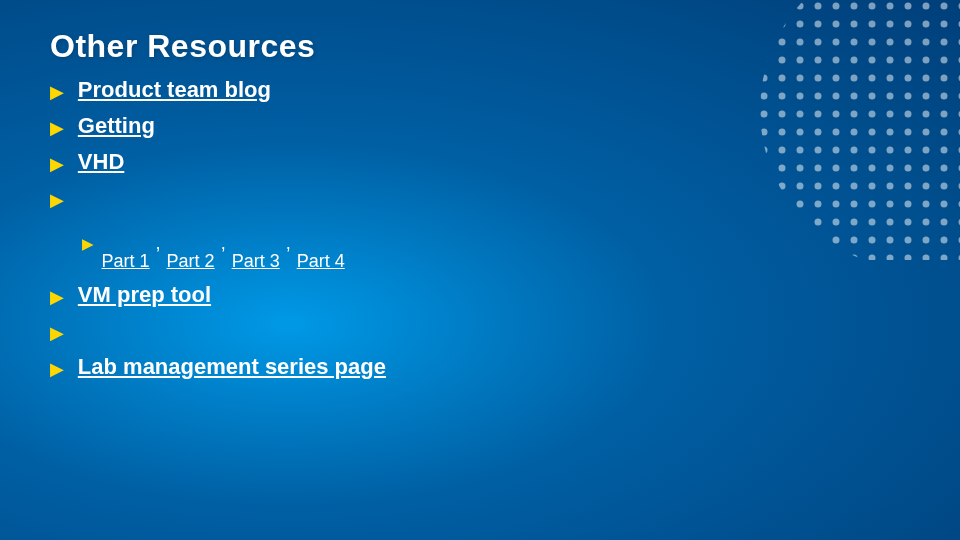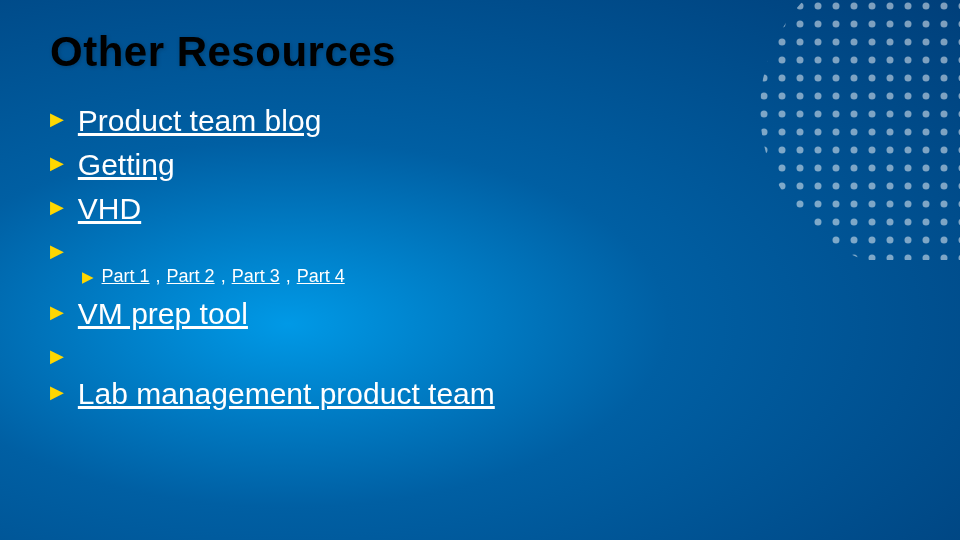--- a/index.html
+++ b/index.html
@@ -31,24 +31,24 @@
       opacity: 0.55;
     }
 
     .content {
       position: relative;
       z-index: 2;
       padding: 28px 50px 28px 50px;
     }
 
     .page-title {
-      color: #000000;
-      font-size: 42px;
+      color: #ffffff;
+      font-size: 32px;
       font-weight: 700;
-      margin-bottom: 28px;
+      margin-bottom: 12px;
       letter-spacing: 0.5px;
       text-shadow: 1px 1px 4px rgba(0,0,0,0.2);
     }
 
     .resource-list {
       list-style: none;
     }
 
     .resource-list > li {
       display: flex;
@@ -63,34 +63,36 @@
       font-size: 18px;
       margin-right: 14px;
       margin-top: 4px;
       flex-shrink: 0;
     }
 
     .link-text {
       color: #ffffff;
       text-decoration: underline;
       cursor: pointer;
-      font-size: 30px;
+      font-size: 22px;
+      font-weight: bold;
     }
 
     .sub-arrow {
       color: #ffd700;
       font-size: 15px;
       margin-right: 8px;
     }
 
     .sub-link {
       color: #ffffff;
       text-decoration: underline;
       font-size: 18px;
       cursor: pointer;
+      margin-top: 36px;
     }
 
     .separator {
       color: #ffffff;
       margin: 0 6px;
       font-size: 18px;
       text-decoration: none;
     }
 
     .getting-started-main {
@@ -169,16 +171,16 @@
       <span class="arrow">▶</span>
       <span class="link-text">VM prep tool</span>
     </li>
 
     <li>
       <span class="arrow">▶</span>
     </li>
 
     <li>
       <span class="arrow">▶</span>
-      <span class="link-text">Lab management product team</span>
+      <span class="link-text">Lab management series page</span>
     </li>
   </ul>
 </div>
 
 </body></html>

